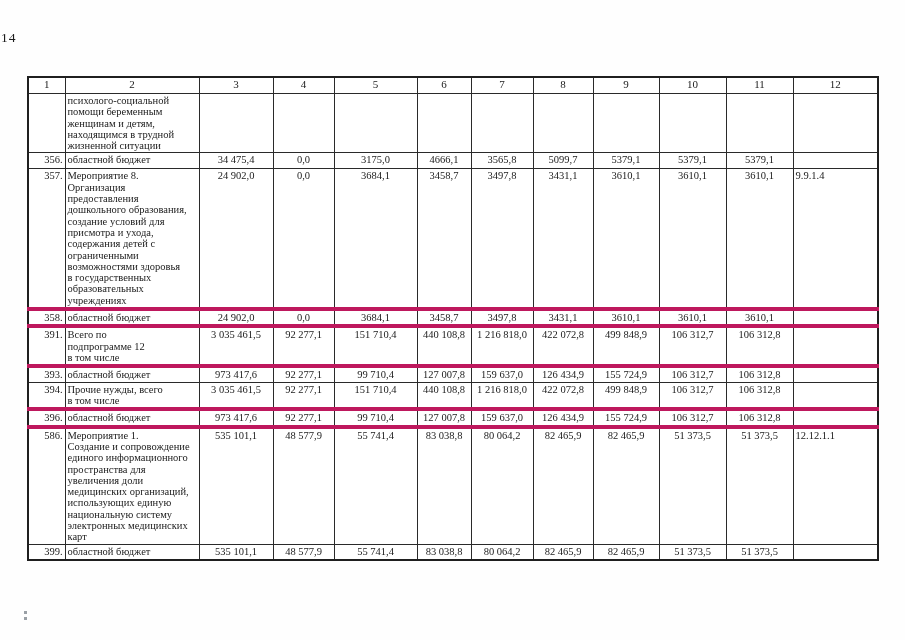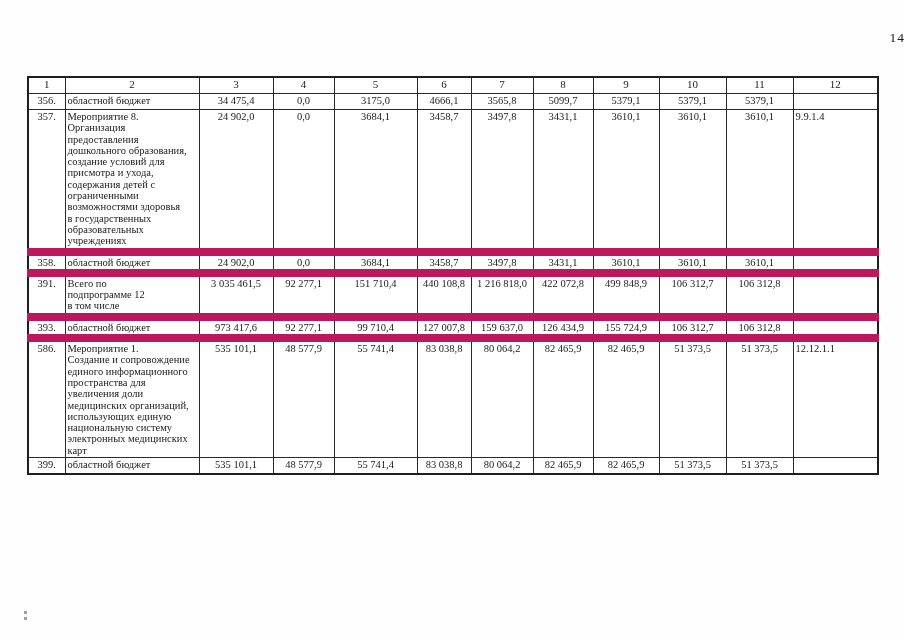--- a/index.html
+++ b/index.html
@@ -5,22 +5,22 @@
   html, body { margin:0; padding:0; }
   body {
     width:905px; height:640px;
     background:#fefefe;
     position:relative;
     font-family:"Liberation Serif","DejaVu Serif",serif;
     color:#1b1b1b;
     overflow:hidden;
   }
   .page-number {
-    position:absolute; top:30px; left:10px; width:895px;
-    text-align:right; font-size:13.5px; letter-spacing:1px;
+    position:absolute; top:30px; left:1px; width:895px;
+    text-align:left; font-size:13.5px; letter-spacing:1px;
   }
   table.doc {
     position:absolute; left:27px; top:76px; width:850px;
     border-collapse:collapse; table-layout:fixed;
     background:#fff;
     border:2px solid #1f1f1f;
   }
   table.doc th, table.doc td {
     border:1px solid #2a2a2a;
     vertical-align:top;
@@ -28,25 +28,25 @@
   }
   table.doc th {
     font-weight:normal; font-size:11px; height:15px;
     padding:0; text-align:center;
   }
   table.doc td {
     font-size:10.5px; line-height:11.3px;
     padding:1px 2px;
   }
   tbody tr { height:16px; }
-  td.c-num  { text-align:center; padding-left:5px; white-space:nowrap; }
+  td.c-num  { text-align:right; padding-left:5px; white-space:nowrap; }
   td.c-name { text-align:left; padding-left:3px; padding-right:2px; white-space:pre-line; }
   td.c-val  { text-align:center; white-space:nowrap; }
   td.c-code { text-align:left; white-space:nowrap; }
-  tr.sep td { border-top:8px solid #be185d; }
+  tr.sep td { border-top:4px solid #be185d; }
   .speck {
     position:absolute; width:3px; height:3px; background:#9aa0a6;
   }
 </style>
 </head>
 <body>
 
 <div class="page-number">14</div>
 
 <table class="doc">
@@ -75,20 +75,38 @@
         <th>7</th>
         <th>8</th>
         <th>9</th>
         <th>10</th>
         <th>11</th>
         <th>12</th>
       </tr>
   </thead>
   <tbody>
       <tr>
+        <td class="c-num"></td>
+        <td class="c-name">психолого-социальной
+помощи беременным
+женщинам и детям,
+находящимся в трудной
+жизненной ситуации</td>
+        <td class="c-val"></td>
+        <td class="c-val"></td>
+        <td class="c-val"></td>
+        <td class="c-val"></td>
+        <td class="c-val"></td>
+        <td class="c-val"></td>
+        <td class="c-val"></td>
+        <td class="c-val"></td>
+        <td class="c-val"></td>
+        <td class="c-code"></td>
+      </tr>
+      <tr>
         <td class="c-num">356.</td>
         <td class="c-name">областной бюджет</td>
         <td class="c-val">34 475,4</td>
         <td class="c-val">0,0</td>
         <td class="c-val">3175,0</td>
         <td class="c-val">4666,1</td>
         <td class="c-val">3565,8</td>
         <td class="c-val">5099,7</td>
         <td class="c-val">5379,1</td>
         <td class="c-val">5379,1</td>
@@ -157,20 +175,49 @@
         <td class="c-val">92 277,1</td>
         <td class="c-val">99 710,4</td>
         <td class="c-val">127 007,8</td>
         <td class="c-val">159 637,0</td>
         <td class="c-val">126 434,9</td>
         <td class="c-val">155 724,9</td>
         <td class="c-val">106 312,7</td>
         <td class="c-val">106 312,8</td>
         <td class="c-code"></td>
       </tr>
+      <tr>
+        <td class="c-num">394.</td>
+        <td class="c-name">Прочие нужды, всего
+в том числе</td>
+        <td class="c-val">3 035 461,5</td>
+        <td class="c-val">92 277,1</td>
+        <td class="c-val">151 710,4</td>
+        <td class="c-val">440 108,8</td>
+        <td class="c-val">1 216 818,0</td>
+        <td class="c-val">422 072,8</td>
+        <td class="c-val">499 848,9</td>
+        <td class="c-val">106 312,7</td>
+        <td class="c-val">106 312,8</td>
+        <td class="c-code"></td>
+      </tr>
+      <tr class="sep">
+        <td class="c-num">396.</td>
+        <td class="c-name">областной бюджет</td>
+        <td class="c-val">973 417,6</td>
+        <td class="c-val">92 277,1</td>
+        <td class="c-val">99 710,4</td>
+        <td class="c-val">127 007,8</td>
+        <td class="c-val">159 637,0</td>
+        <td class="c-val">126 434,9</td>
+        <td class="c-val">155 724,9</td>
+        <td class="c-val">106 312,7</td>
+        <td class="c-val">106 312,8</td>
+        <td class="c-code"></td>
+      </tr>
       <tr class="sep">
         <td class="c-num">586.</td>
         <td class="c-name">Мероприятие 1.
 Создание и сопровождение
 единого информационного
 пространства для
 увеличения доли
 медицинских организаций,
 использующих единую
 национальную систему

